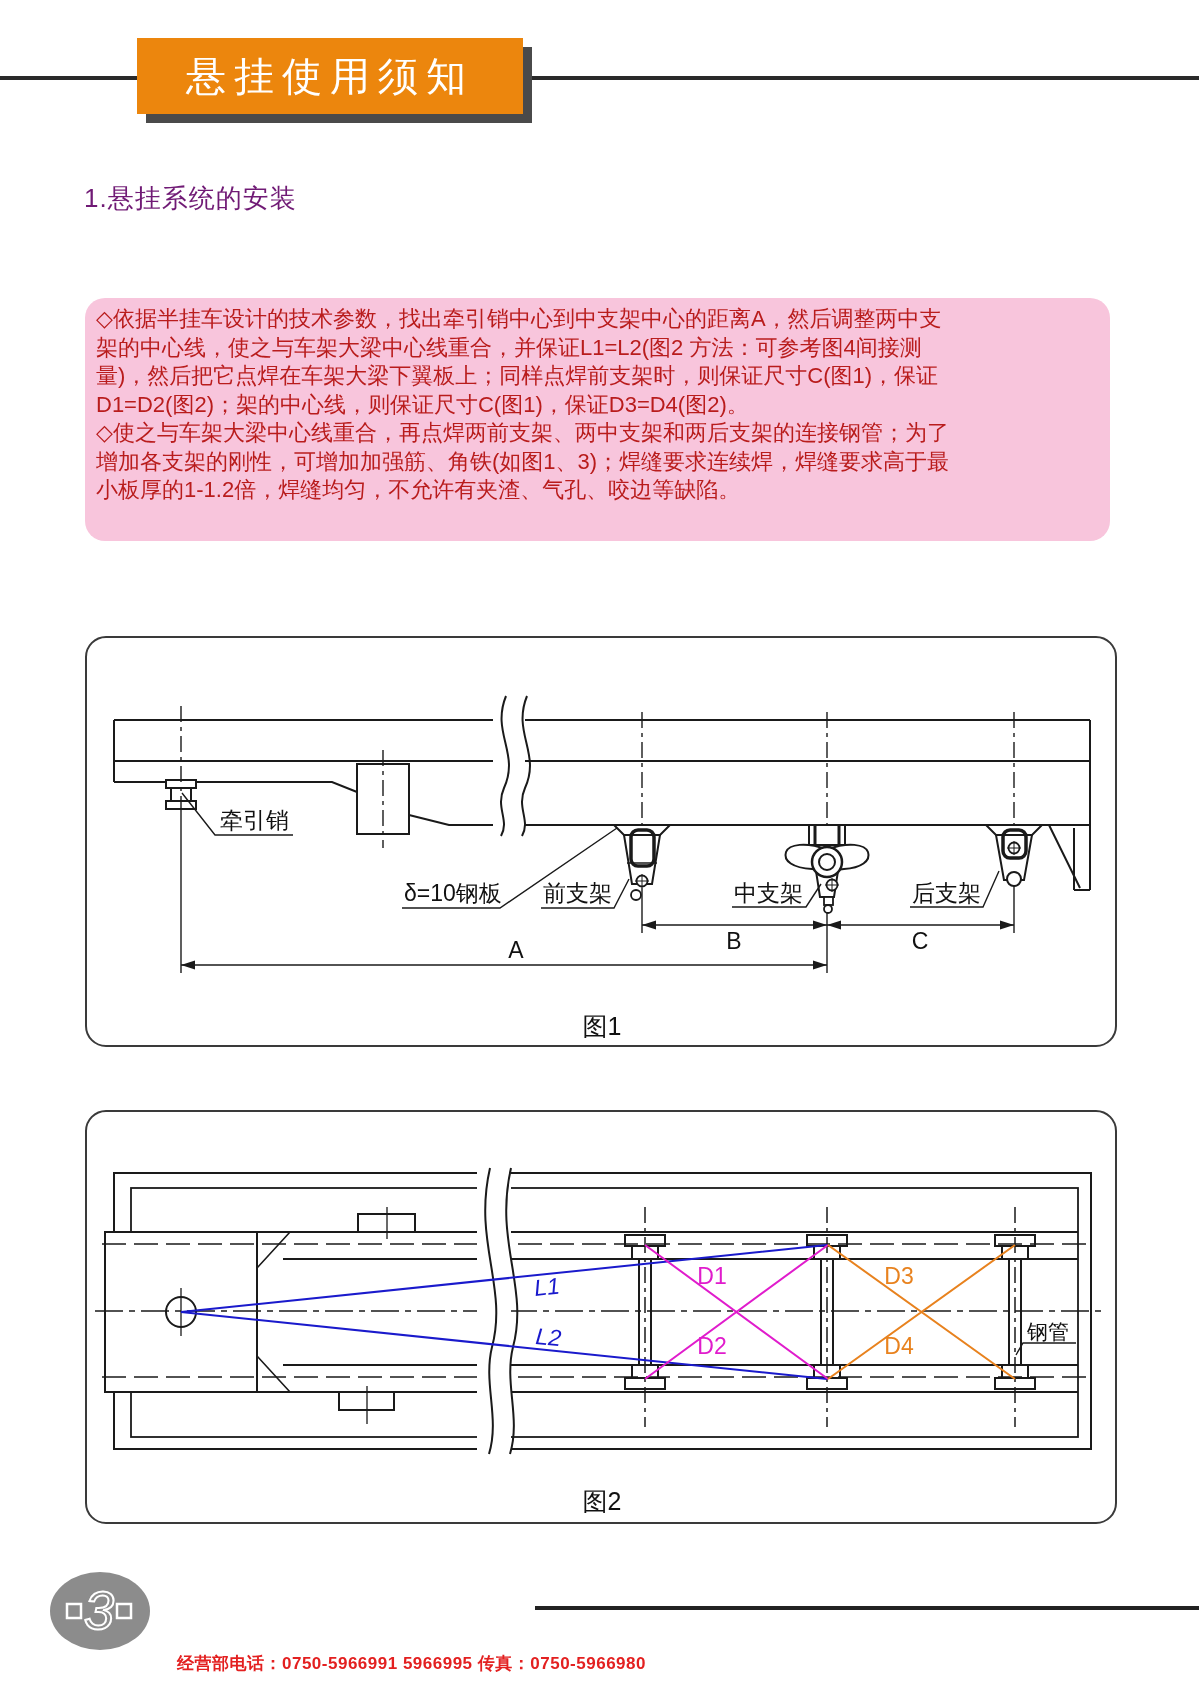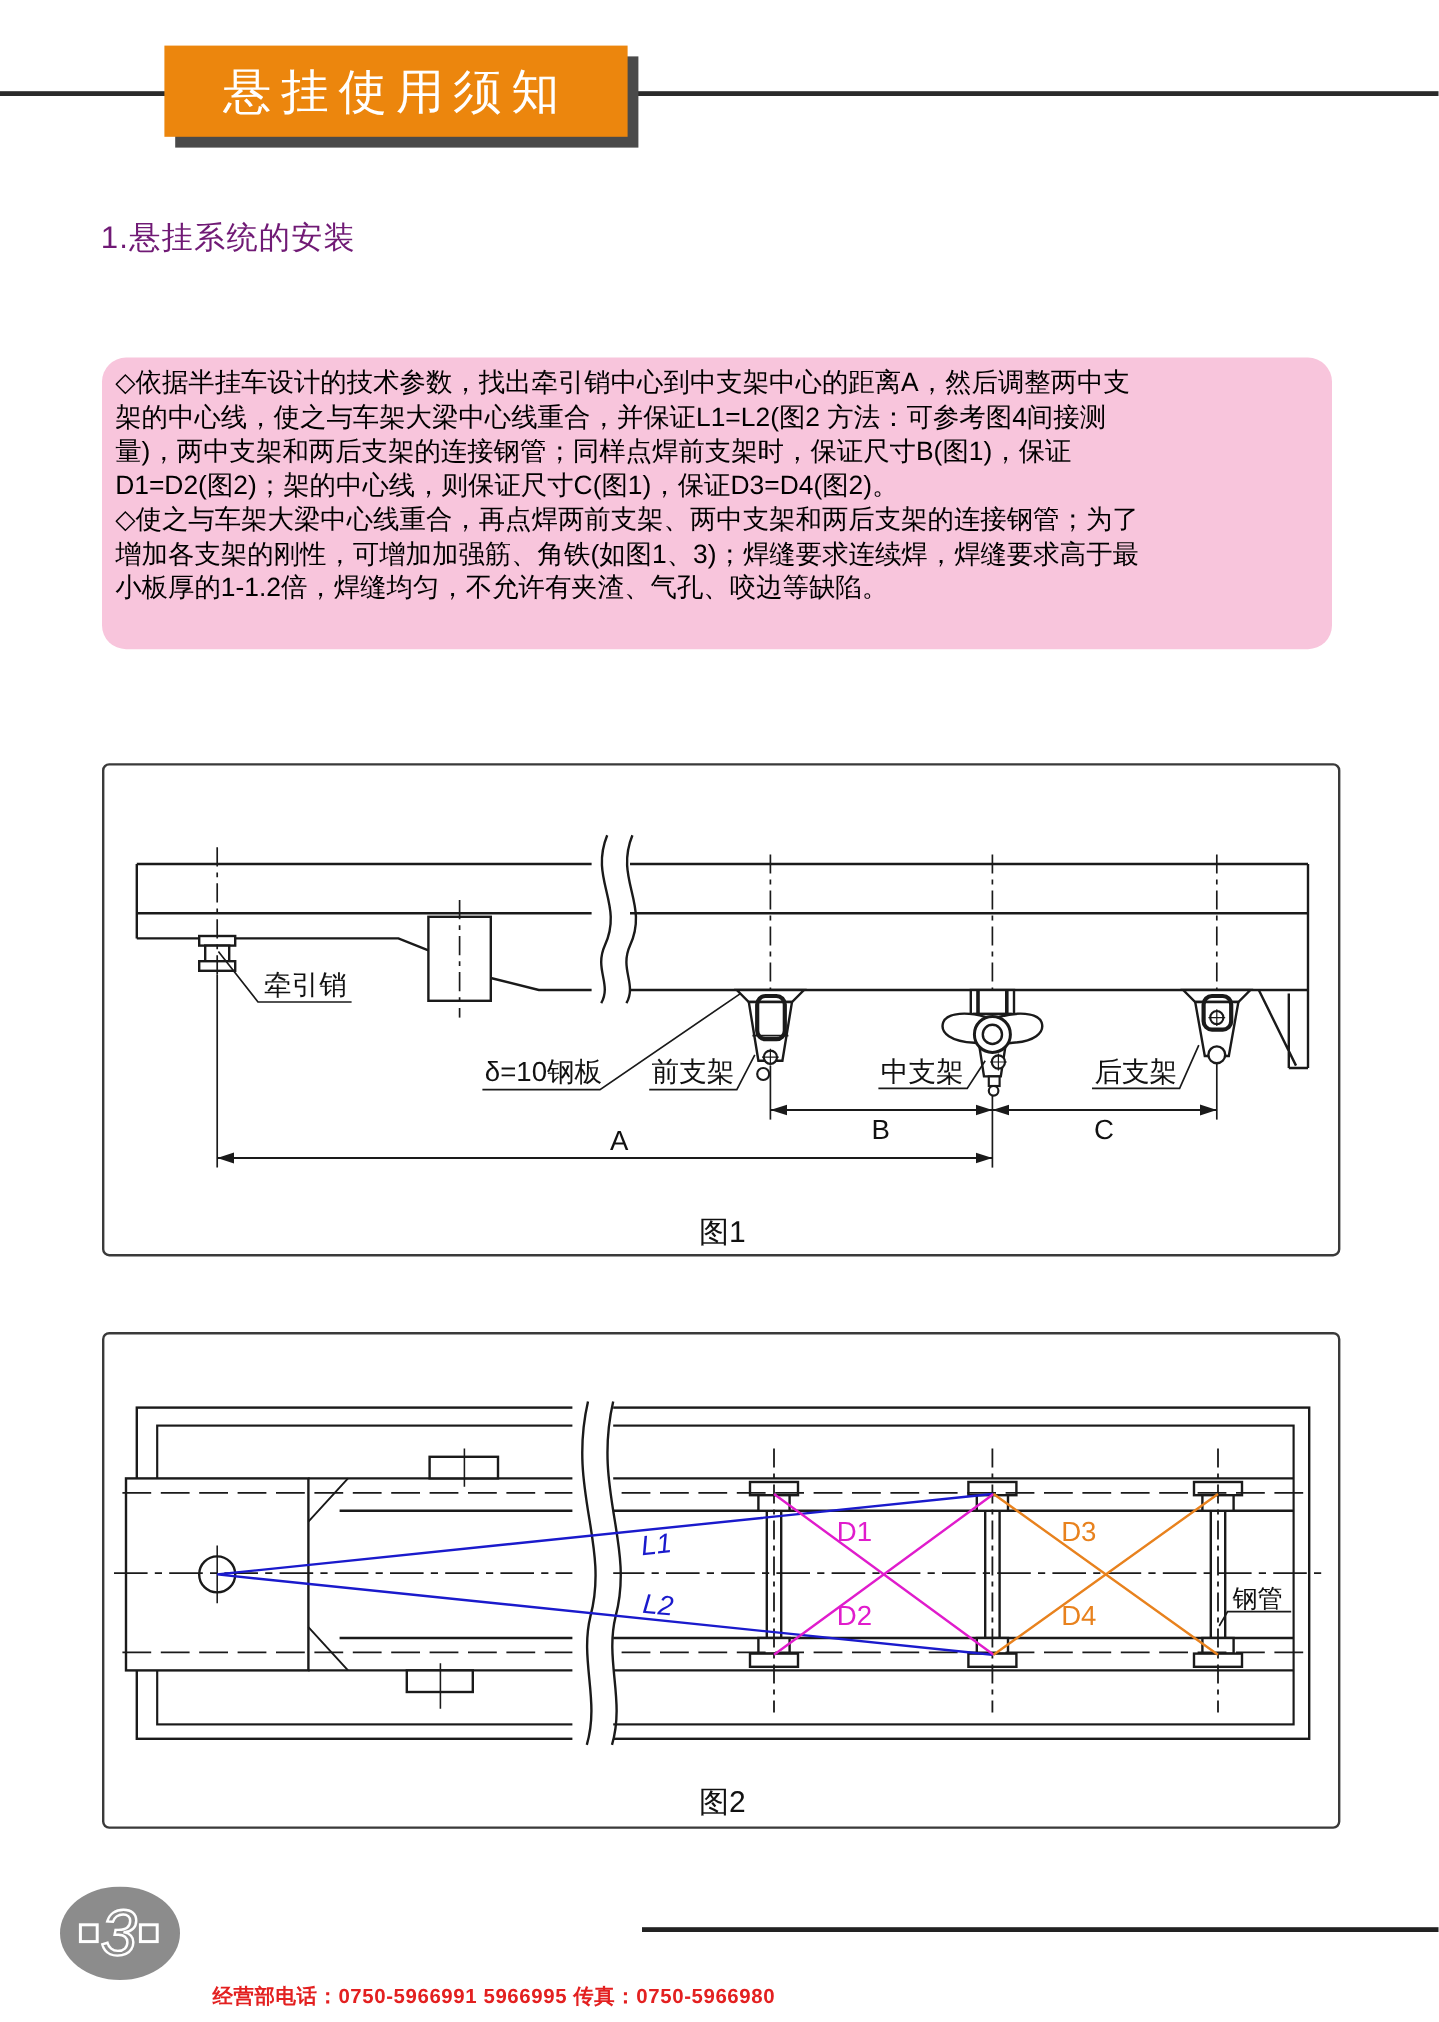--- a/index.html
+++ b/index.html
@@ -10,24 +10,24 @@
   #top-rule{left:0;top:76px;width:1199px;height:4px;background:#2a2a2a;}
   #banner{left:137px;top:38px;width:386px;height:76px;background:#ec860d;
           box-shadow:9px 9px 0 0 #4a4a4a;display:flex;align-items:center;justify-content:center;}
   #banner-title{color:#ffffff;font-size:40px;letter-spacing:8px;white-space:nowrap;}
   
   #section-heading{left:84px;top:181px;font-size:26px;color:#701a75;letter-spacing:1px;}
   
   #note-box{left:85px;top:298px;width:1025px;height:243px;background:#f8c5dc;border-radius:20px;
             padding:0;box-sizing:border-box;}
   .note-line{position:relative;margin-left:11px;margin-right:6px;height:28.5px;line-height:28.5px;
-             font-size:22px;color:#000000;white-space:nowrap;overflow:hidden;}
+             font-size:22px;color:#b91c1c;white-space:nowrap;overflow:hidden;}
   #note-lines{padding-top:7px;}
   
-  .fig-box{border:2px solid #3a3a3a;border-radius:6px;background:#ffffff;}
+  .fig-box{border:2px solid #3a3a3a;border-radius:21px;background:#ffffff;}
   #fig1-box{left:85px;top:636px;width:1028px;height:407px;}
   #fig2-box{left:85px;top:1110px;width:1028px;height:410px;}
   svg text{font-family:"Liberation Sans","DejaVu Sans",sans-serif;}
   
   #footer-contact{left:177px;top:1652px;font-size:17px;font-weight:bold;color:#e32020;letter-spacing:0.5px;white-space:nowrap;}
   #footer-rule{left:535px;top:1606px;width:664px;height:4px;background:#222222;}
   #footer-badge{left:50px;top:1572px;width:100px;height:78px;}
 </style>
 </head>
 <body>
@@ -39,21 +39,21 @@
   <div class="abs" id="banner">
     <span id="banner-title">悬挂使用须知</span>
   </div>
 
   <div class="abs" id="section-heading">1.悬挂系统的安装</div>
 
   <div class="abs" id="note-box">
     <div id="note-lines">
       <div class="note-line">◇依据半挂车设计的技术参数，找出牵引销中心到中支架中心的距离A，然后调整两中支</div>
       <div class="note-line">架的中心线，使之与车架大梁中心线重合，并保证L1=L2(图2 方法：可参考图4间接测</div>
-      <div class="note-line">量)，两中支架和两后支架的连接钢管；同样点焊前支架时，保证尺寸B(图1)，保证</div>
+      <div class="note-line">量)，然后把它点焊在车架大梁下翼板上；同样点焊前支架时，则保证尺寸C(图1)，保证</div>
       <div class="note-line">D1=D2(图2)；架的中心线，则保证尺寸C(图1)，保证D3=D4(图2)。</div>
       <div class="note-line">◇使之与车架大梁中心线重合，再点焊两前支架、两中支架和两后支架的连接钢管；为了</div>
       <div class="note-line">增加各支架的刚性，可增加加强筋、角铁(如图1、3)；焊缝要求连续焊，焊缝要求高于最</div>
       <div class="note-line">小板厚的1-1.2倍，焊缝均匀，不允许有夹渣、气孔、咬边等缺陷。</div>
     </div>
   </div>
 
   <div class="abs fig-box" id="fig1-box">
     <svg width="1028" height="407" viewBox="0 0 1028 407">
       <defs>

